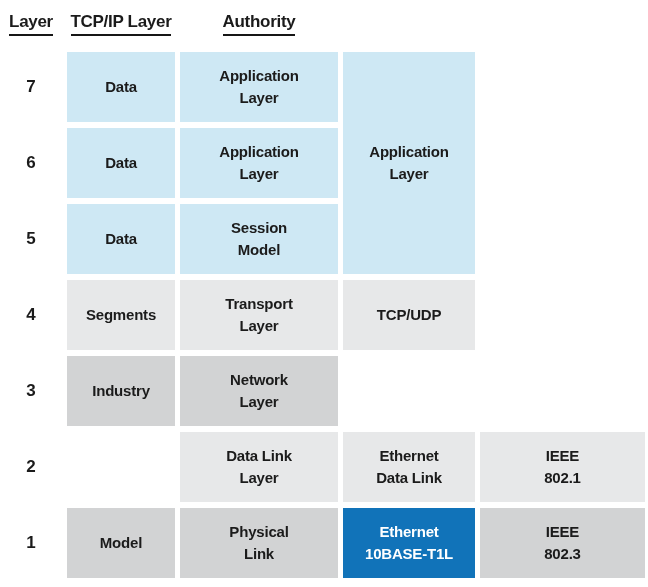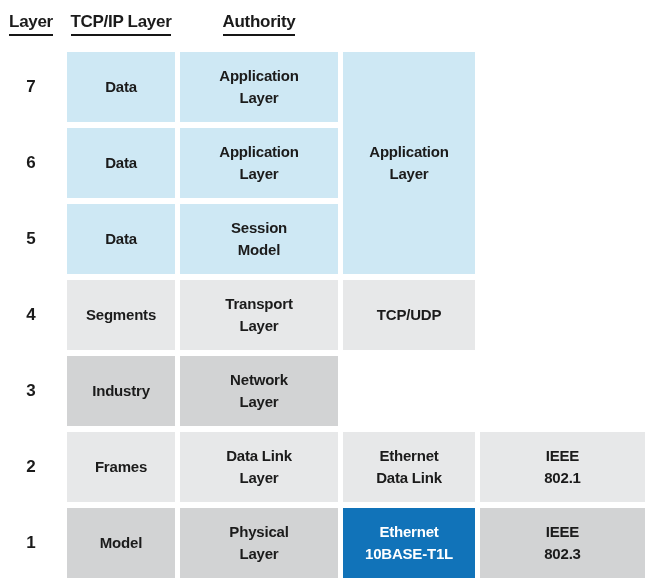--- a/index.html
+++ b/index.html
@@ -90,37 +90,36 @@
     <div class="cell layer-num" style="grid-column:1;grid-row:4">4</div>
     <div class="cell layer-num" style="grid-column:1;grid-row:5">3</div>
     <div class="cell layer-num" style="grid-column:1;grid-row:6">2</div>
     <div class="cell layer-num" style="grid-column:1;grid-row:7">1</div>
 
     <div class="cell bg-blue" style="grid-column:2;grid-row:1">Data</div>
     <div class="cell bg-blue" style="grid-column:2;grid-row:2">Data</div>
     <div class="cell bg-blue" style="grid-column:2;grid-row:3">Data</div>
     <div class="cell bg-lgray" style="grid-column:2;grid-row:4">Segments</div>
     <div class="cell bg-dgray" style="grid-column:2;grid-row:5">Industry</div>
-    <div class="cell bg-lgray" style="grid-column:2;grid-row:6">Frames</div>
     <div class="cell bg-dgray" style="grid-column:2;grid-row:7">Model</div>
 
     <div class="cell bg-blue" style="grid-column:3;grid-row:1">Application
 Layer</div>
     <div class="cell bg-blue" style="grid-column:3;grid-row:2">Application
 Layer</div>
     <div class="cell bg-blue" style="grid-column:3;grid-row:3">Session
 Model</div>
     <div class="cell bg-lgray" style="grid-column:3;grid-row:4">Transport
 Layer</div>
     <div class="cell bg-dgray" style="grid-column:3;grid-row:5">Network
 Layer</div>
     <div class="cell bg-lgray" style="grid-column:3;grid-row:6">Data Link
 Layer</div>
     <div class="cell bg-dgray" style="grid-column:3;grid-row:7">Physical
-Layer</div>
+Link</div>
 
     <div class="cell bg-blue" style="grid-column:4;grid-row:1 / span 3">Application
 Layer</div>
     <div class="cell bg-lgray" style="grid-column:4;grid-row:4">TCP/UDP</div>
     <div class="cell bg-lgray" style="grid-column:4;grid-row:6">Ethernet
 Data Link</div>
     <div class="cell bg-hl" style="grid-column:4;grid-row:7">Ethernet
 10BASE-T1L</div>
 
     <div class="cell bg-lgray" style="grid-column:5;grid-row:6">IEEE

